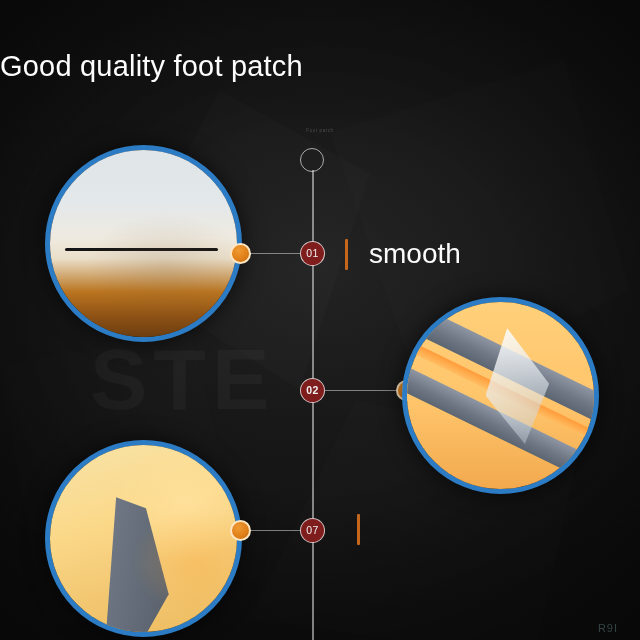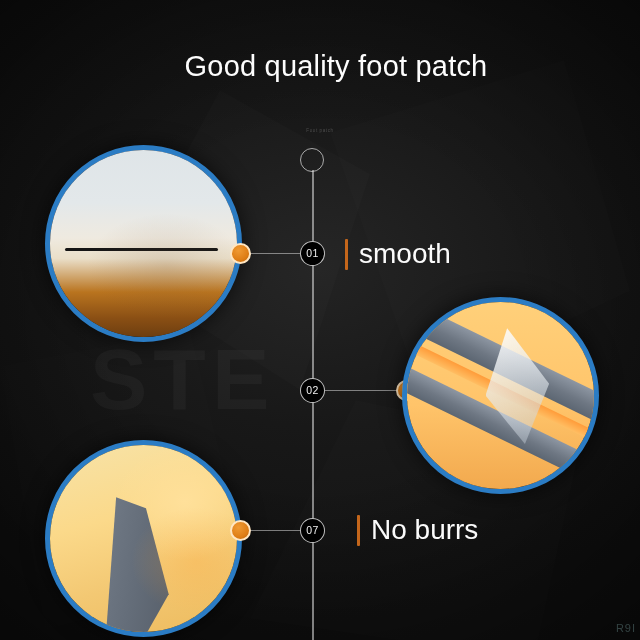--- a/index.html
+++ b/index.html
@@ -50,39 +50,38 @@
     width: 460px;
     font-size: 86px;
     font-weight: bold;
     letter-spacing: 6px;
     color: rgba(255,255,255,0.035);
     white-space: nowrap;
     user-select: none;
   }
   .corner-mark {
     position: absolute;
-    right: 4px;
+    right: 22px;
     bottom: 6px;
     font-size: 11px;
     letter-spacing: 1px;
     color: rgba(150,200,200,0.30);
     user-select: none;
   }
 
   
   .title {
     position: absolute;
     left: 0; right: 0;
     top: 50px;
-    text-align: center;
+    text-align: left;
     color: #fdfdfd;
     font-size: 29px;
     font-weight: 400;
     letter-spacing: .2px;
-    padding-left: 32px;
   }
   .subtitle-micro {
     position: absolute;
     left: 0; right: 0;
     top: 128px;
     text-align: center;
     color: rgba(190,190,190,0.30);
     font-size: 4.5px;
     letter-spacing: .6px;
   }
@@ -113,25 +112,25 @@
     position: absolute;
     width: 25px;
     height: 25px;
     border: 1.4px solid rgba(232,232,232,0.82);
     border-radius: 50%;
     box-sizing: border-box;
     color: #f0f0f0;
     font-size: 10.5px;
     line-height: 22px;
     text-align: center;
-    background: #000000;
+    background: #7f1d1d;
     letter-spacing: .3px;
   }
   .badge.b1 { left: 300px; top: 241px; }
-  .badge.b2 { left: 300px; top: 378px; }
+  .badge.b2 { left: 300px; top: 378px; font-weight: bold; }
   .badge.b3 { left: 300px; top: 518px; }
 
   
   .rule {
     position: absolute;
     height: 1.4px;
     background: rgba(225,225,225,0.52);
   }
   .r1 { left: 245px; top: 253px; width: 57px; }
   .r2 { left: 325px; top: 390px; width: 78px; }
@@ -148,21 +147,21 @@
   }
   .d1 { left: 230px; top: 243px; }
   .d2 { left: 396px; top: 380px; }
   .d3 { left: 230px; top: 520px; }
 
   
   .feature {
     position: absolute;
     display: flex;
     align-items: center;
-    gap: 11px;
+    gap: 21px;
     color: #fbfbfb;
     font-size: 28px;
     font-weight: 400;
     white-space: nowrap;
     text-align: right;
   }
   .bar {
     width: 3px;
     height: 31px;
     background: #c4661b;
@@ -312,18 +311,17 @@
   <div class="photo p3">
     <div class="inner"></div>
     <div class="blade"></div>
     <div class="glow"></div>
   </div>
   <div class="rule r3"></div>
   <div class="dot d3"></div>
   <div class="badge b3">07</div>
   <div class="feature ft3">
     <span class="bar"></span>
-    <span>No burrs</span>
   </div>
 
   <div class="corner-mark">R9I</div>
 
 </div>
 
 </body></html>

